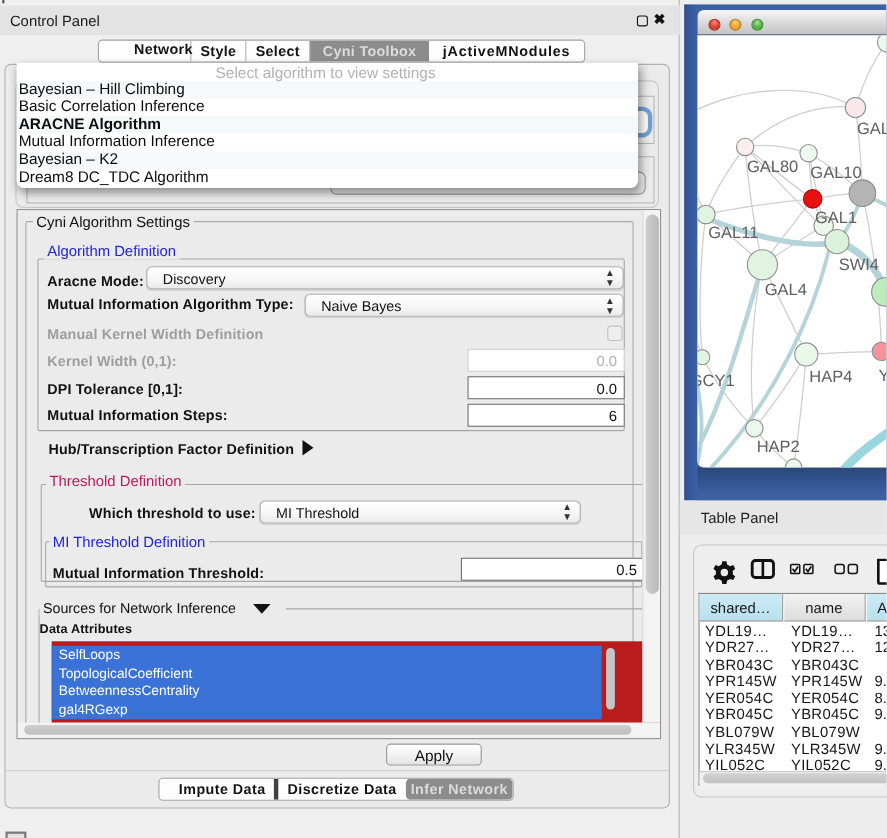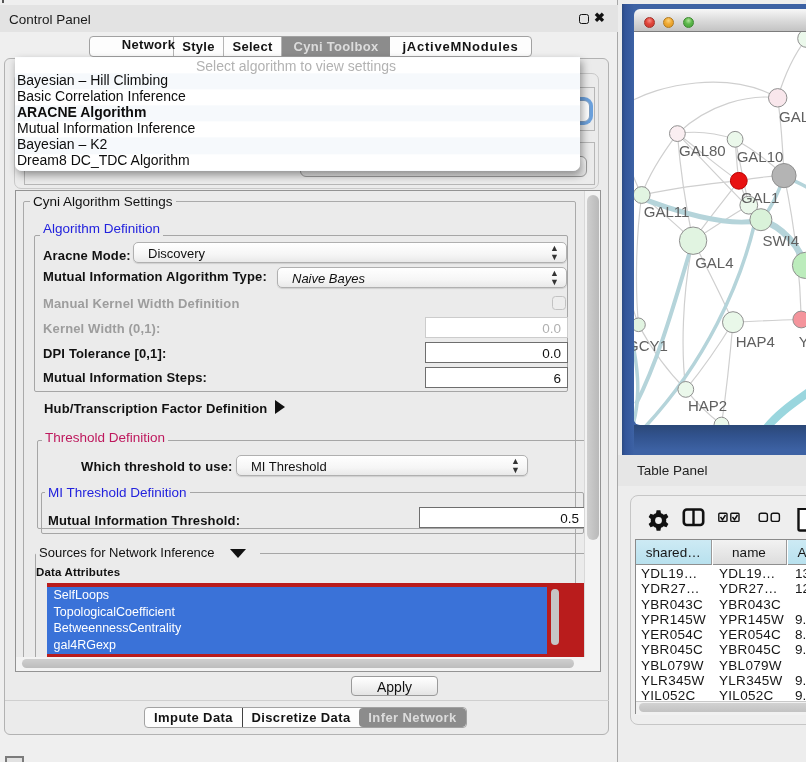--- a/index.html
+++ b/index.html
@@ -59,21 +59,21 @@
 
     <div class="gbox" style="left:18px;top:44px;width:534px;height:157px;"></div>
     <div class="gtitle" style="left:24px;top:31px;color:#2222dd;">Algorithm Definition</div>
 
     <div class="lbl abs" style="left:27px;top:57px;">Aracne Mode:</div>
     <div class="combo" style="left:117px;top:51px;width:434px;">
       <span class="ct">Discovery</span>
         <span class="arr">▲<br>▼</span>
     </div>
     <div class="lbl abs" style="left:27px;top:78px;">Mutual Information Algorithm Type:</div>
-    <div class="combo" style="left:261px;top:76px;width:290px;font-style:italic;">
+    <div class="combo" style="left:261px;top:76px;width:290px;">
       <span class="ct">Naive Bayes</span>
         <span class="arr">▲<br>▼</span>
     </div>
     <div class="lbl dis abs" style="left:27px;top:105px;">Manual Kernel Width Definition</div>
     <div class="abs" style="left:536px;top:105px;width:14px;height:14px;border:1px solid #c2c2c2;border-radius:3.5px;background:#ededed;"></div>
     <div class="lbl dis abs" style="left:27px;top:130px;">Kernel Width (0,1):</div>
     <div class="field" style="left:409px;top:126px;width:143px;border-color:#cccccc;color:#b0b0b0;">0.0</div>
     <div class="lbl abs" style="left:27px;top:155px;">DPI Tolerance [0,1]:</div>
     <div class="field" style="left:409px;top:151px;width:143px;">0.0</div>
     <div class="lbl abs" style="left:27px;top:179px;">Mutual Information Steps:</div>
@@ -113,21 +113,21 @@
 
     <div class="abs" style="left:568px;top:0;width:16px;height:466px;background:#f3f3f3;border-left:1px solid #d8d8d8;"></div>
     <div class="abs" style="left:570.5px;top:4px;width:12px;height:345px;background:linear-gradient(90deg,#cfcfcf,#b9b9b9);border-radius:6px;"></div>
   </div>
 
   <div class="abs" style="left:351px;top:676px;width:87px;height:20px;border:1px solid #9a9a9a;border-radius:4px;background:linear-gradient(#ffffff,#f1f1f1 55%,#e4e4e4);text-align:center;font-size:14px;color:#111;padding-top:1.5px;">Apply</div>
 
   <div class="abs" style="left:5px;top:700px;width:604px;height:1px;background:#cfcfcf;"></div>
 
   <div class="abs" style="left:144px;top:707px;width:323px;height:21px;display:flex;border:1px solid #a2a2a2;border-radius:4px;background:#fdfdfd;font-size:13px;font-weight:bold;letter-spacing:0.4px;color:#131313;overflow:hidden;">
-    <div style="width:98px;border-right:1px solid #404040;display:flex;align-items:center;justify-content:center;">Impute Data</div>
+    <div style="width:98px;border-right:4px solid #404040;display:flex;align-items:center;justify-content:center;margin-left:10px;">Impute Data</div>
     <div style="width:116px;display:flex;align-items:center;justify-content:center;">Discretize Data</div>
     <div style="flex:1;background:#8c8c8c;color:#dcdcdc;display:flex;align-items:center;justify-content:center;border-radius:4px;">Infer Network</div>
   </div>
 
   <div class="abs" style="left:5px;top:756px;width:19px;height:10px;border:2px solid #7b7b7b;background:#e2e2e2;"></div>
 </div>
 
 <div class="abs" id="dropdown" style="left:15px;top:57px;width:565px;height:114px;background:repeating-linear-gradient(#ffffff 0px,#ffffff 16.1px,#f6f9fc 16.1px,#f6f9fc 32.2px);background-position:0 0.3px;border-radius:0 0 7px 7px;box-shadow:2px 4px 9px rgba(0,0,0,0.4);font-size:14px;color:#0d0d0d;z-index:50;">
   <div class="abs" style="left:181px;top:1px;color:#b2b2b2;">Select algorithm to view settings</div>
   <div class="abs" style="left:2px;top:14.5px;line-height:16.1px;">

